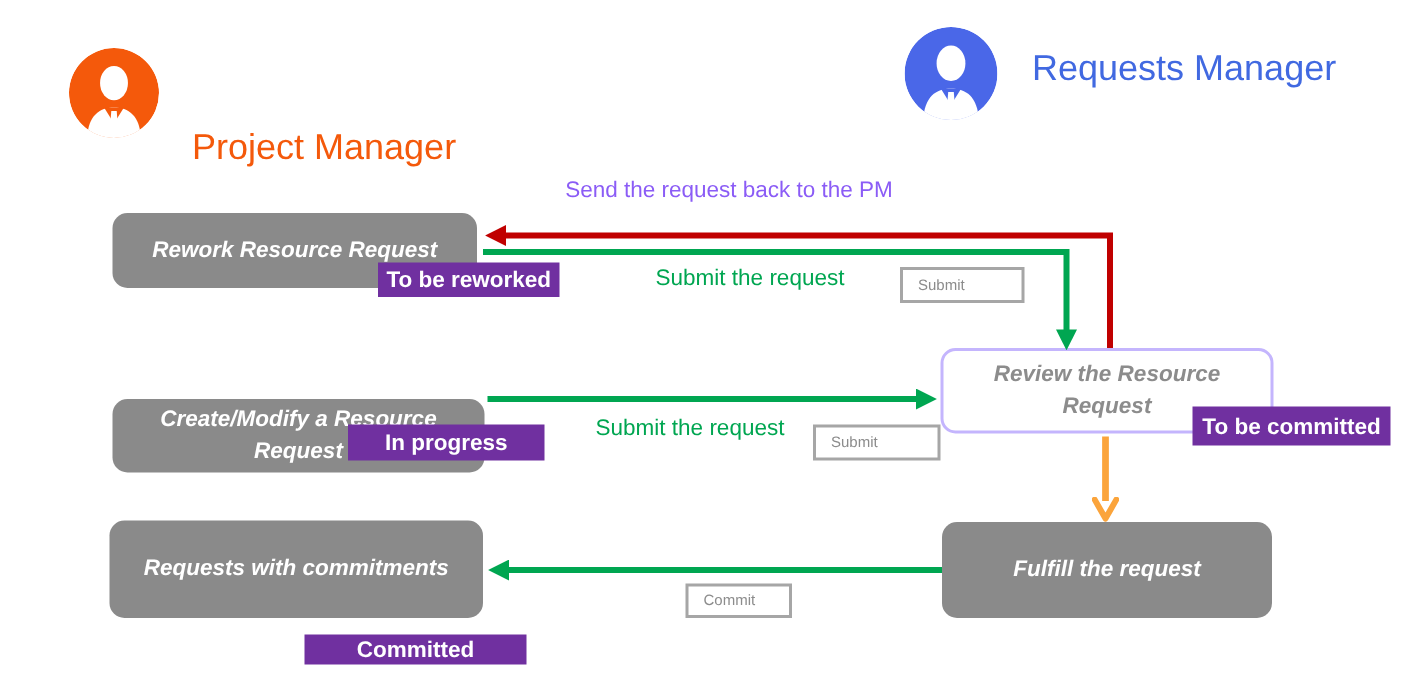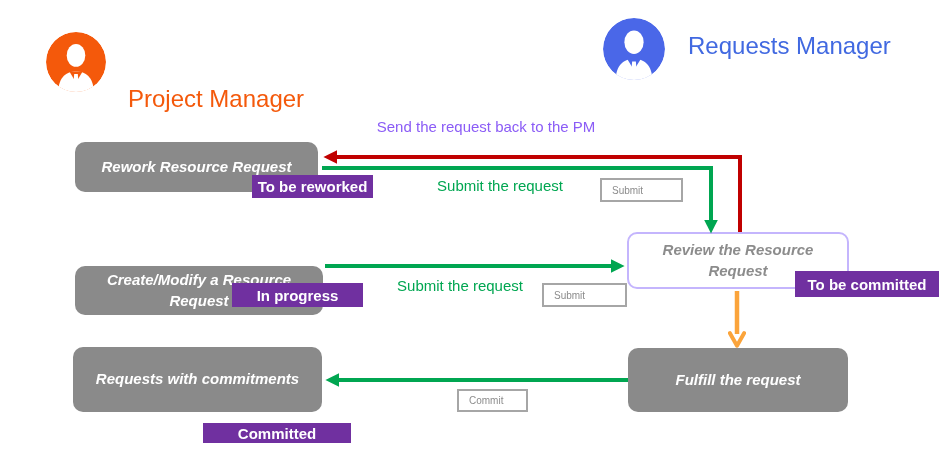--- a/index.html
+++ b/index.html
@@ -60,21 +60,21 @@
     font-size: 15px;
     font-weight: 700;
     display: flex;
     align-items: center;
     justify-content: center;
     text-align: center;
     z-index: 3;
   }
   .badge-reworked     { left: 252px; top: 175px; width: 121px; height: 23px; }
   .badge-inprogress   { left: 232px; top: 283px; width: 131px; height: 24px; }
-  .badge-tobecommitted{ left: 795px; top: 271px; width: 144px; height: 26px; }
+  .badge-tobecommitted{ left: 795px; top: 271px; width: 132px; height: 26px; }
   .badge-committed    { left: 203px; top: 423px; width: 148px; height: 20px; }
 
   
   .action-box {
     position: absolute;
     background: #ffffff;
     border: 2px solid #A6A6A6;
     color: #8C8C8C;
     font-size: 10px;
     display: flex;

